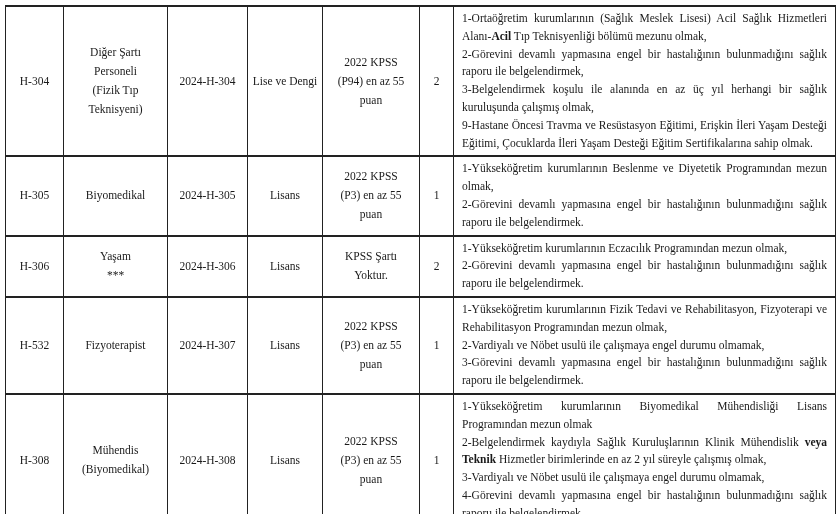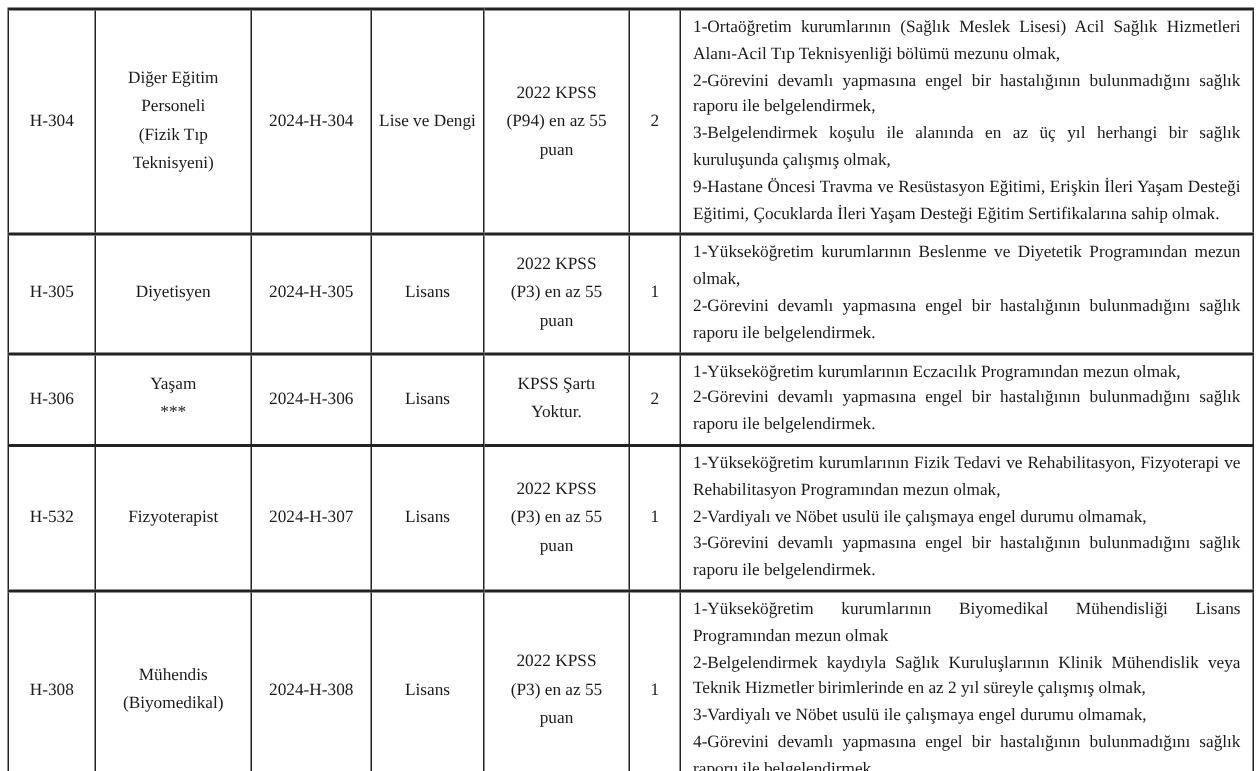--- a/index.html
+++ b/index.html
@@ -13,41 +13,41 @@
     border:1px solid #222;
     border-top:2px solid #222;
     border-bottom:2px solid #222;
     vertical-align:middle;
     overflow:hidden;
   }
   .c{text-align:center;font-size:11.5px;line-height:19px;padding:2px 3px;}
   .req{font-size:11.5px;line-height:17.8px;padding:3px 8px;}
   .req .item{text-align:justify;}
   .c .line{text-align:center;}
-  b{font-weight:normal;}
+  b{font-weight:bold;}
 </style>
 </head>
 <body>
 
 <div class="page">
   <table>
     <colgroup>
       <col style="width:58px">
       <col style="width:104px">
       <col style="width:80px">
       <col style="width:75px">
       <col style="width:97px">
       <col style="width:34px">
       <col style="width:382px">
     </colgroup>
     <tbody>
         <tr>
     <td class="c">H-304</td>
     <td class="c">
-            <div class="line">Diğer Eğitim</div>
+            <div class="line">Diğer Şartı</div>
             <div class="line">Personeli</div>
             <div class="line">(Fizik Tıp Teknisyeni)</div>
           </td>
     <td class="c">2024-H-304</td>
     <td class="c">Lise ve Dengi</td>
     <td class="c">
             <div class="line">2022 KPSS</div>
             <div class="line">(P94) en az 55</div>
             <div class="line">puan</div>
           </td>
@@ -55,21 +55,21 @@
     <td class="req">
             <div class="item">1-Ortaöğretim kurumlarının (Sağlık Meslek Lisesi) Acil Sağlık Hizmetleri Alanı-<b>Acil</b> Tıp Teknisyenliği bölümü mezunu olmak,</div>
             <div class="item">2-Görevini devamlı yapmasına engel bir hastalığının bulunmadığını sağlık raporu ile belgelendirmek,</div>
             <div class="item">3-Belgelendirmek koşulu ile alanında en az üç yıl herhangi bir sağlık kuruluşunda çalışmış olmak,</div>
             <div class="item">9-Hastane Öncesi Travma ve Resüstasyon Eğitimi, Erişkin İleri Yaşam Desteği Eğitimi, Çocuklarda İleri Yaşam Desteği Eğitim Sertifikalarına sahip olmak.</div>
           </td>
   </tr>
         <tr>
     <td class="c">H-305</td>
     <td class="c">
-            <div class="line">Diyetisyen</div>
+            <div class="line">Biyomedikal</div>
           </td>
     <td class="c">2024-H-305</td>
     <td class="c">Lisans</td>
     <td class="c">
             <div class="line">2022 KPSS</div>
             <div class="line">(P3) en az 55</div>
             <div class="line">puan</div>
           </td>
     <td class="c">1</td>
     <td class="req">

